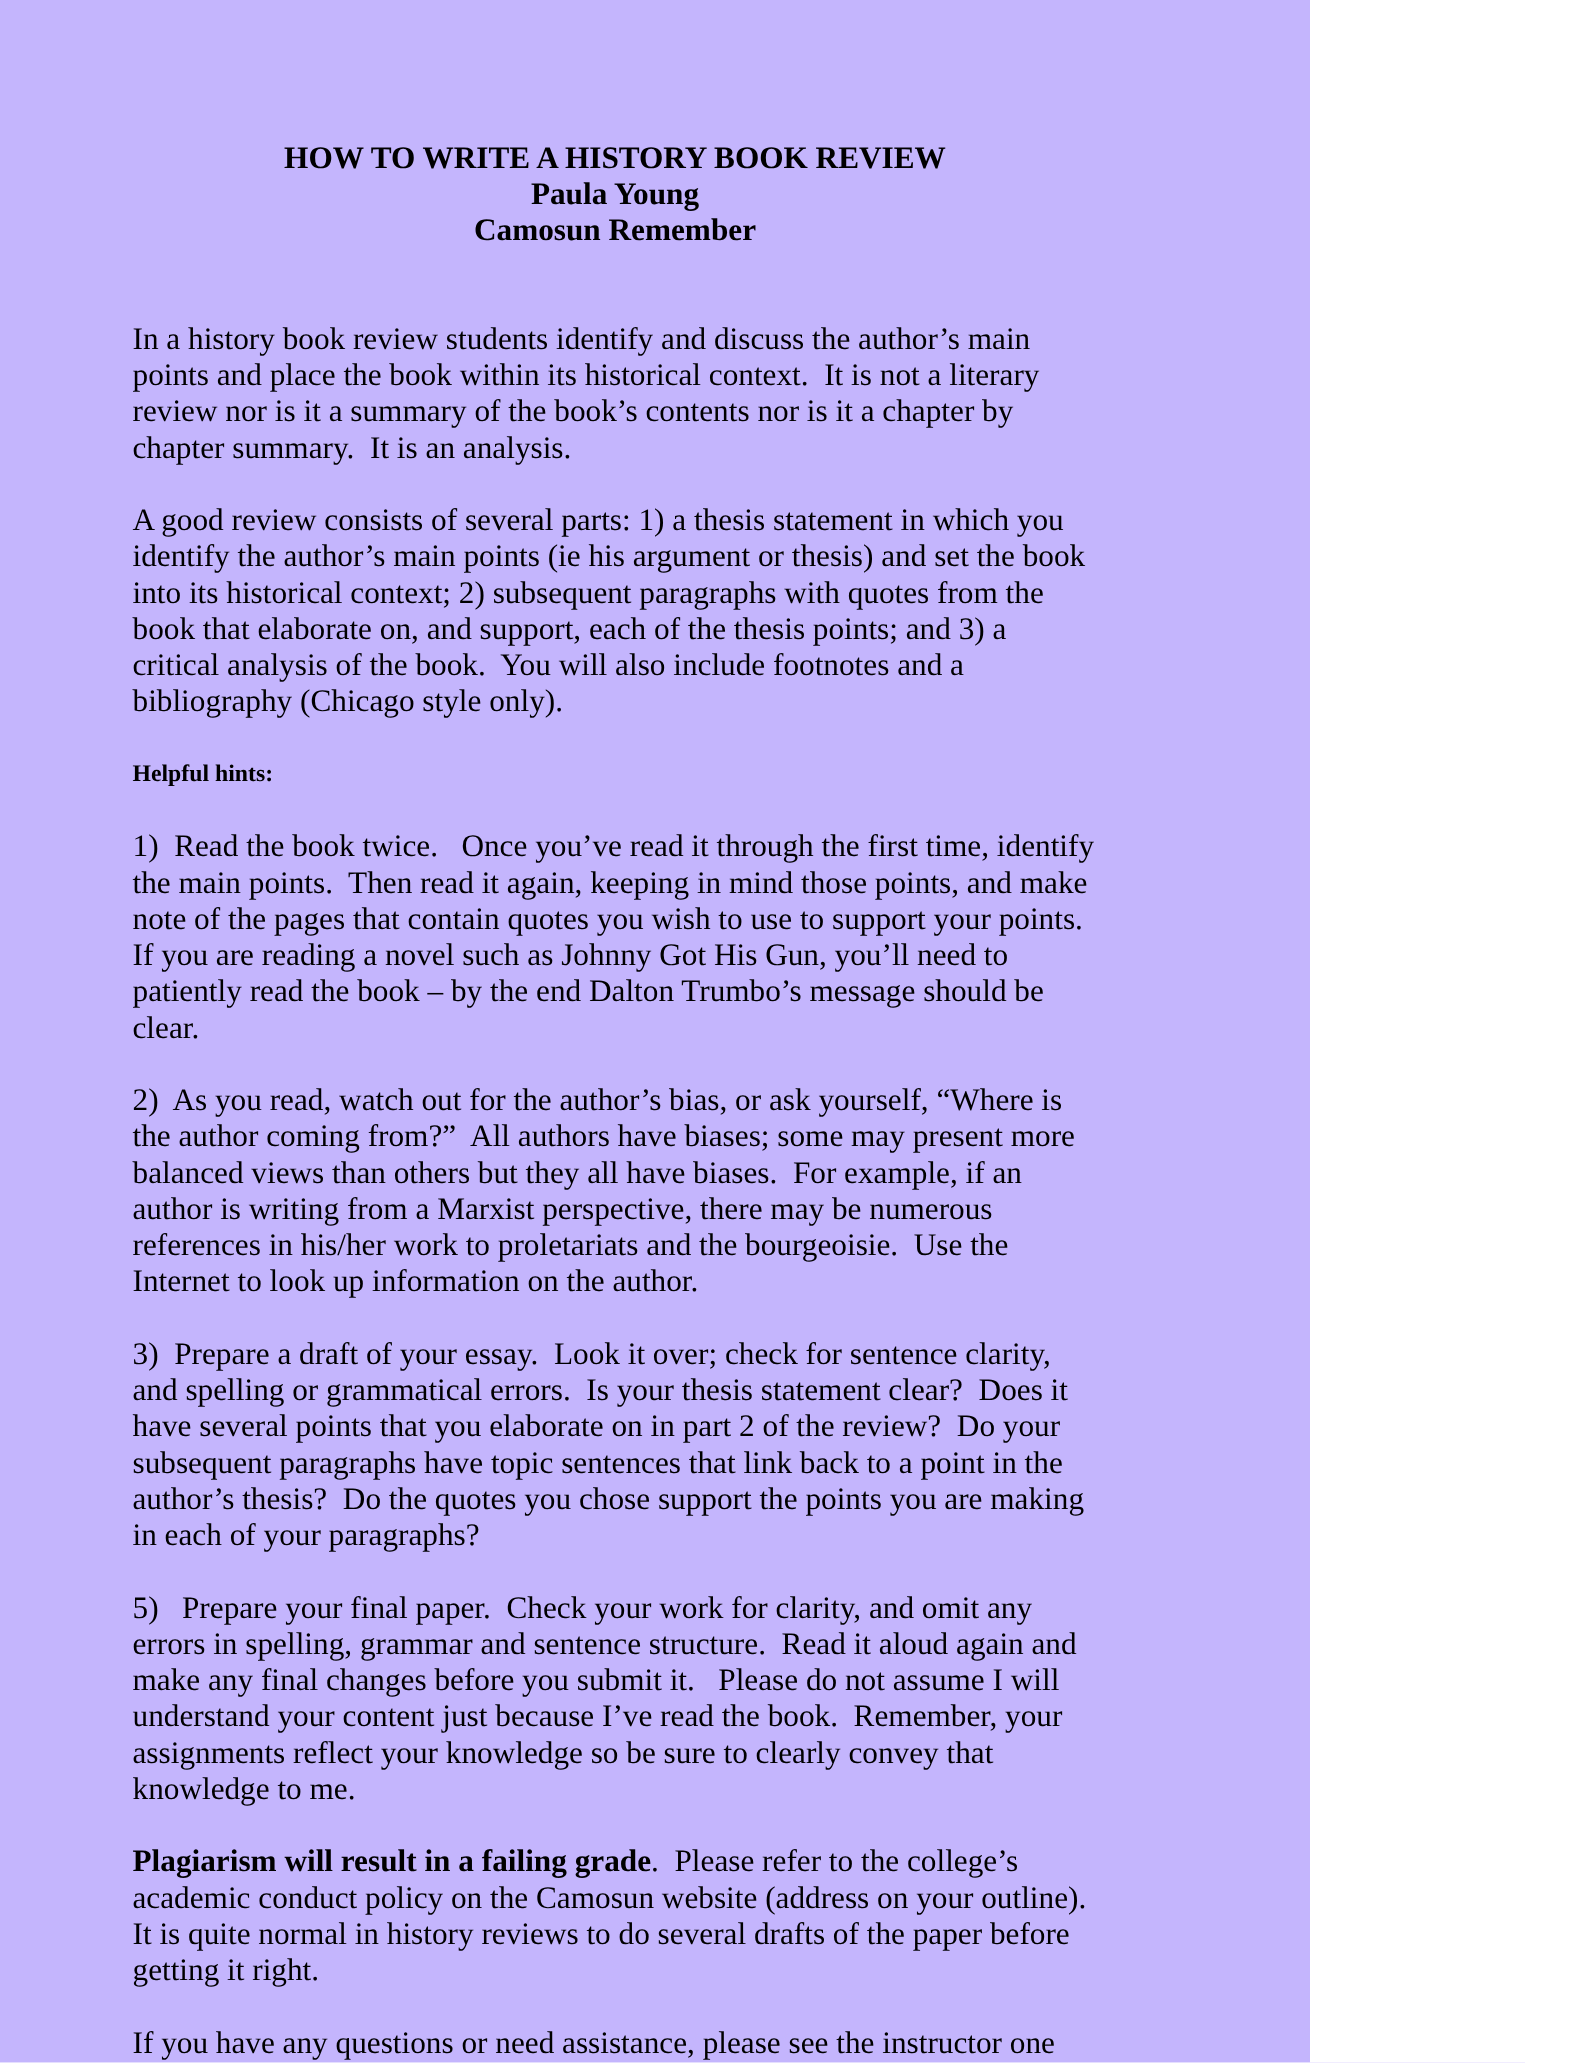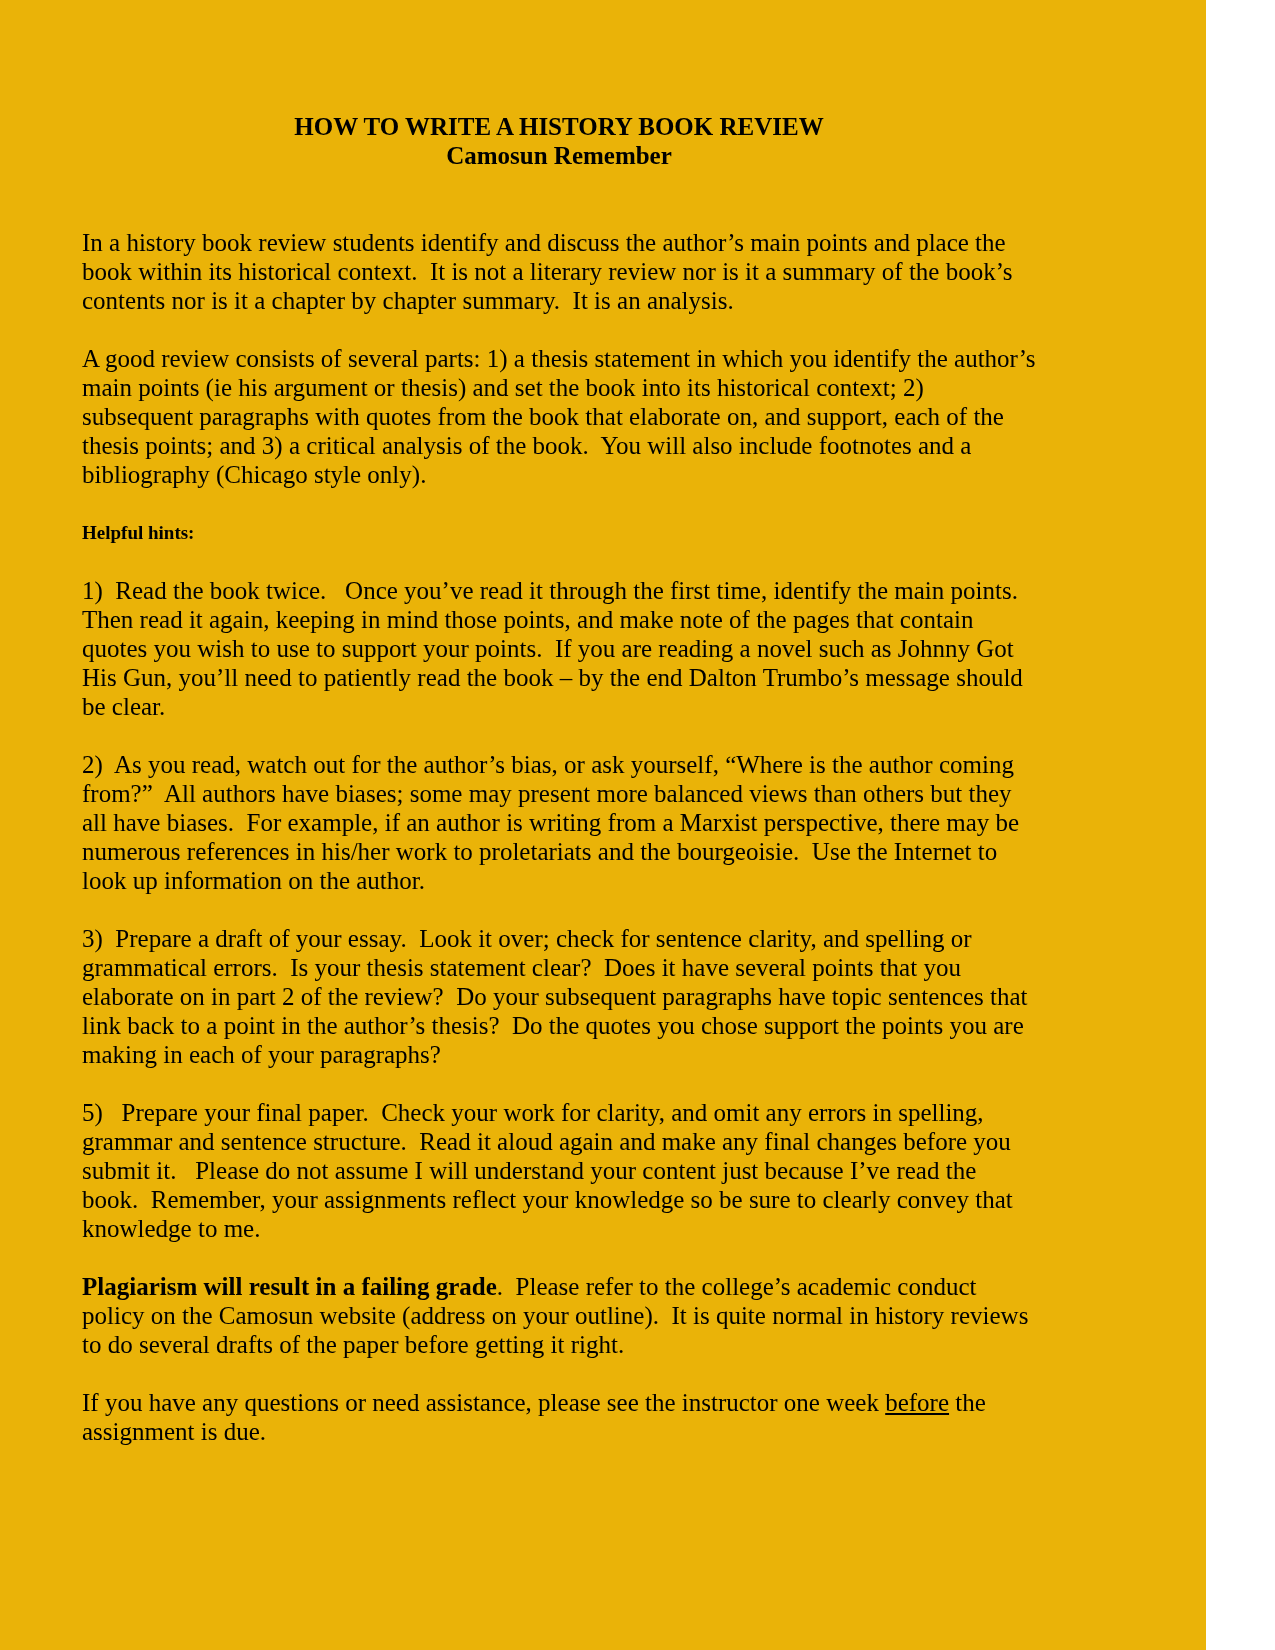--- a/index.html
+++ b/index.html
@@ -4,24 +4,24 @@
 <style>
   * { margin: 0; padding: 0; box-sizing: border-box; }
   html, body { background: #ffffff; }
   body {
     width: 1275px;
     height: 1650px;
     font-family: "Liberation Serif", "DejaVu Serif", serif;
     color: #000000;
   }
   .page {
-    width: 1206px;
+    width: 1048px;
     height: 1650px;
-    padding: 112px 170px 0 82px;
-    background: #eab308;
+    padding: 112px 170px 0 106px;
+    background: #c4b5fd;
     font-size: 25px;
     line-height: 29px;
   }
   .title-block {
     text-align: center;
     font-weight: bold;
     margin-bottom: 58px; 
   }
   .title-line { line-height: 29px; }
   .para {
@@ -39,20 +39,21 @@
   .closing { font-weight: normal; }
   .underline { text-decoration: underline; }
 </style>
 </head>
 <body>
 
 <div class="page">
 
   <header class="title-block">
     <div class="title-line">HOW TO WRITE A HISTORY BOOK REVIEW</div>
+    <div class="title-line">Paula Young</div>
     <div class="title-line">Camosun Remember</div>
   </header>
 
   <p class="para">In a history book review students identify and discuss the author’s main points and place the book within its historical context.  It is not a literary review nor is it a summary of the book’s contents nor is it a chapter by chapter summary.  It is an analysis.</p>
 
   <p class="para">A good review consists of several parts: 1) a thesis statement in which you identify the author’s main points (ie his argument or thesis) and set the book into its historical context; 2) subsequent paragraphs with quotes from the book that elaborate on, and support, each of the thesis points; and 3) a critical analysis of the book.  You will also include footnotes and a bibliography (Chicago style only).</p>
 
   <h2 class="hints-heading">Helpful hints:</h2>
 
   <p class="para">1)  Read the book twice.   Once you’ve read it through the first time, identify the main points.  Then read it again, keeping in mind those points, and make note of the pages that contain quotes you wish to use to support your points.  If you are reading a novel such as Johnny Got His Gun, you’ll need to patiently read the book – by the end Dalton Trumbo’s message should be clear.</p>

